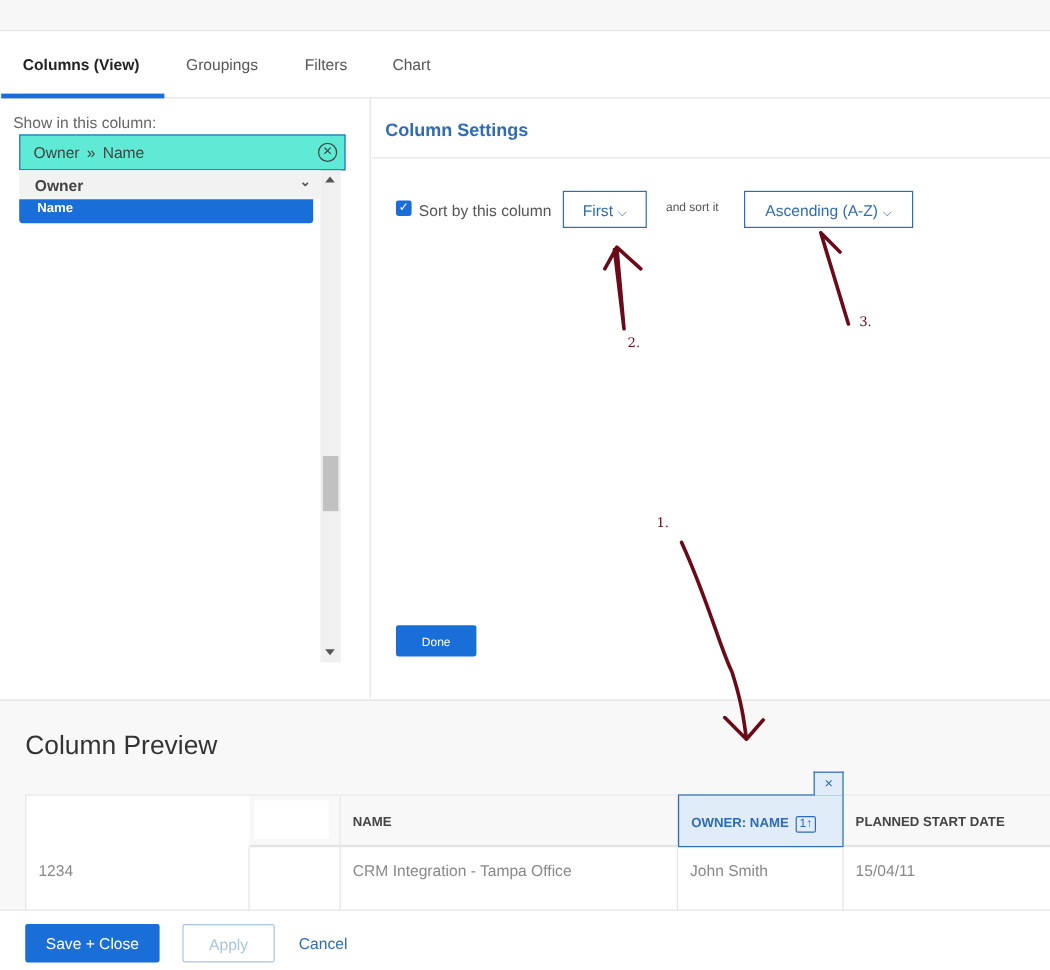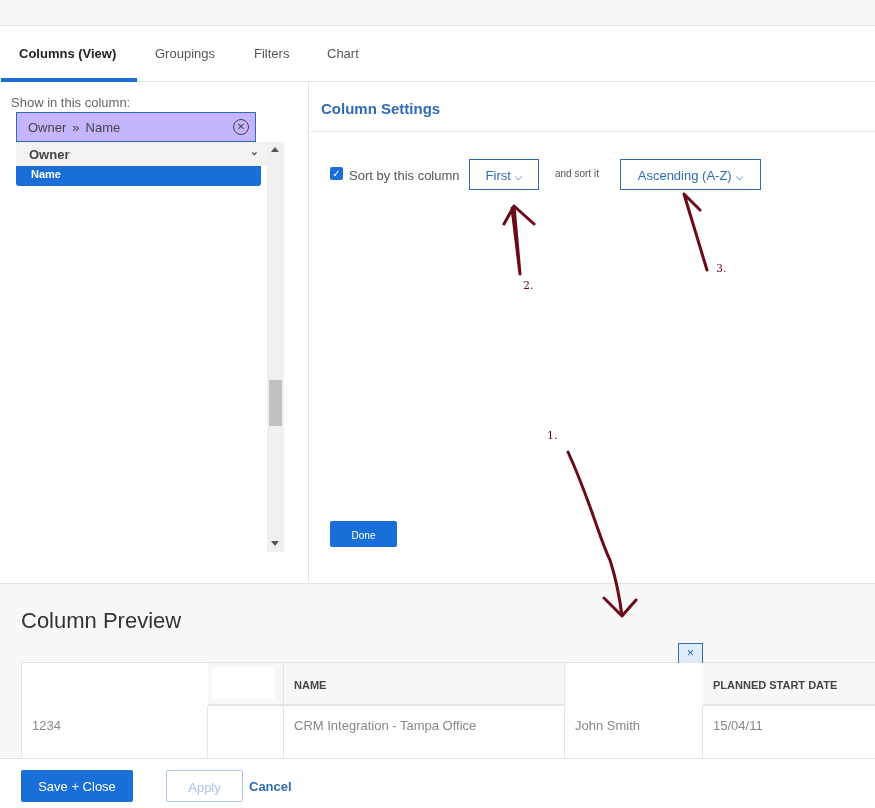--- a/index.html
+++ b/index.html
@@ -4,21 +4,21 @@
 <style>
   * { box-sizing: border-box; margin: 0; padding: 0; }
   body { width: 875px; height: 808px; position: relative; overflow: hidden; background: #fff; font-family: "Liberation Sans", sans-serif; color: #333; }
   .topbar { position: absolute; left: 0; top: 0; width: 875px; height: 26px; background: #f7f7f7; border-bottom: 1px solid #e4e4e4; }
   .tabs { position: absolute; left: 0; top: 26px; width: 875px; height: 56px; border-bottom: 1px solid #e4e4e4; }
   .tab { position: absolute; top: 20px; font-size: 13px; color: #555; cursor: pointer; }
   .tab.active { font-weight: bold; color: #222; }
   .tab-underline { position: absolute; left: 1px; top: 52px; width: 136px; height: 4px; background: #1a6ed8; }
   .left-pane { position: absolute; left: 0; top: 82px; width: 309px; height: 500px; border-right: 1px solid #e4e4e4; padding-left: 21px; }
   .show-label { position: absolute; left: 11px; top: 13px; font-size: 13px; color: #666; }
-  .field-input { position: absolute; left: 16px; top: 30px; width: 240px; height: 30px; border: 1px solid #2f6cb5; background: #c4b5fd; font-size: 13px; color: #444; padding: 7px 0 0 11px; }
+  .field-input { position: absolute; left: 16px; top: 30px; width: 272px; height: 30px; border: 1px solid #2f6cb5; background: #5eead4; font-size: 13px; color: #444; padding: 7px 0 0 11px; }
   .field-input .sep { margin: 0 6px; color: #444; }
   .clear-icon { position: absolute; right: 6px; top: 6px; width: 16px; height: 16px; border: 1px solid #444; border-radius: 50%; font-size: 10px; line-height: 14px; text-align: center; color: #444; cursor: pointer; }
   .list-box { position: absolute; left: 16px; top: 60px; width: 251px; height: 410px; background: #fff; }
   .group-row { position: absolute; left: 0; top: 0; width: 251px; height: 24px; background: #f2f2f2; font-size: 13px; font-weight: bold; color: #444; padding: 5px 0 0 13px; }
   .group-chev { position: absolute; right: 8px; top: 3px; font-size: 11px; color: #555; }
   .item-selected { position: absolute; left: 0; top: 24px; width: 245px; height: 20px; background: #1a6ed8; border-radius: 0 0 3px 3px; color: #fff; font-size: 11px; font-weight: bold; padding: 2px 0 0 15px; cursor: pointer; }
   .scrollbar { position: absolute; left: 267px; top: 60px; width: 17px; height: 410px; background: #f0f0f0; }
   .scroll-up { position: absolute; left: 4px; top: 5px; width: 0; height: 0; border-left: 4px solid transparent; border-right: 4px solid transparent; border-bottom: 5px solid #555; }
   .scroll-down { position: absolute; left: 4px; bottom: 6px; width: 0; height: 0; border-left: 4px solid transparent; border-right: 4px solid transparent; border-top: 5px solid #555; }
   .scroll-thumb { position: absolute; left: 2px; top: 238px; width: 13px; height: 46px; background: #c1c1c1; }
@@ -36,22 +36,22 @@
   .ptable { position: absolute; left: 21px; top: 78px; width: 854px; height: 97px; background: #fff; border-left: 1px solid #e4e4e4; border-top: 1px solid #e4e4e4; }
   .phead { position: absolute; top: 0; height: 43px; border-right: 1px solid #e4e4e4; border-bottom: 2px solid #e4e4e4; background: #f8f8f8; font-size: 11px; font-weight: bold; color: #444; padding: 16px 0 0 10px; }
   .pcell { position: absolute; top: 43px; height: 54px; border-right: 1px solid #e4e4e4; font-size: 13px; color: #888; padding: 12px 0 0 10px; }
   .sort-badge { display: inline-block; margin-left: 6px; border: 1px solid #888; border-radius: 2px; font-size: 10px; font-weight: normal; color: #666; padding: 0 2px; line-height: 12px; }
   .blank-head { position: absolute; left: 190px; top: 4px; width: 62px; height: 32px; background: #fff; }
   .owner-head { position: absolute; left: 543px; top: -1px; width: 138px; height: 44px; background: #e0ecf8; border: 1px solid #2f6cb5; color: #2f6cb5; font-size: 11px; font-weight: bold; padding: 17px 0 0 10px; }
   .owner-head .sort-badge { border-color: #2f6cb5; color: #2f6cb5; }
   .remove-col { position: absolute; left: 656px; top: -20px; width: 25px; height: 20px; background: #e0ecf8; border: 1px solid #2f6cb5; border-bottom: none; color: #2f6cb5; font-size: 12px; text-align: center; line-height: 18px; cursor: pointer; }
   .footer { position: absolute; left: 0; top: 758px; width: 875px; height: 50px; background: #fff; border-top: 1px solid #e4e4e4; }
   .save-btn { position: absolute; left: 21px; top: 11px; width: 112px; height: 32px; background: #1a6ed8; border-radius: 2px; color: #fff; font-size: 13px; text-align: center; padding-top: 9px; cursor: pointer; }
-  .apply-btn { position: absolute; left: 166px; top: 11px; width: 77px; height: 32px; border: 1px solid #a8c4e6; border-radius: 2px; color: #a8c4e6; font-size: 13px; text-align: center; padding-top: 9px; }
-  .cancel-btn { position: absolute; left: 249px; top: 20px; font-size: 13px; color: #2f6cb5; cursor: pointer; font-weight: bold; }
+  .apply-btn { position: absolute; left: 152px; top: 11px; width: 77px; height: 32px; border: 1px solid #a8c4e6; border-radius: 2px; color: #a8c4e6; font-size: 13px; text-align: center; padding-top: 9px; }
+  .cancel-btn { position: absolute; left: 249px; top: 20px; font-size: 13px; color: #2f6cb5; cursor: pointer; }
   .annot { position: absolute; left: 0; top: 0; width: 875px; height: 808px; pointer-events: none; }
   .annot-label { position: absolute; font-family: "DejaVu Serif", serif; font-size: 11px; color: #6b0a18; }
 </style>
 </head>
 <body>
 
 <div class="topbar"></div>
 
 <div class="tabs">
   <span class="tab active" style="left:19px">Columns (View)</span>
@@ -96,20 +96,21 @@
   <div class="done-btn">Done</div>
 </div>
 
 <div class="preview">
   <div class="preview-title">Column Preview</div>
   <div class="ptable">
     <div class="phead" style="left:186px;width:76px"></div>
     <div class="blank-head"></div>
     <div class="phead" style="left:262px;width:281px"><span>NAME</span></div>
     <div class="phead" style="left:681px;width:173px"><span>PLANNED START DATE</span></div>
+    <div class="owner-head"><span>OWNER: NAME</span><span class="sort-badge">1↑</span></div>
     <div class="remove-col">×</div>
 
     <div class="pcell" style="left:0;width:186px">1234</div>
     <div class="pcell" style="left:186px;width:76px"></div>
     <div class="pcell" style="left:543px;width:138px">John Smith</div>
     <div class="pcell" style="left:262px;width:281px">CRM Integration - Tampa Office</div>
     <div class="pcell" style="left:681px;width:173px;border-right:none">15/04/11</div>
   </div>
 </div>
 

